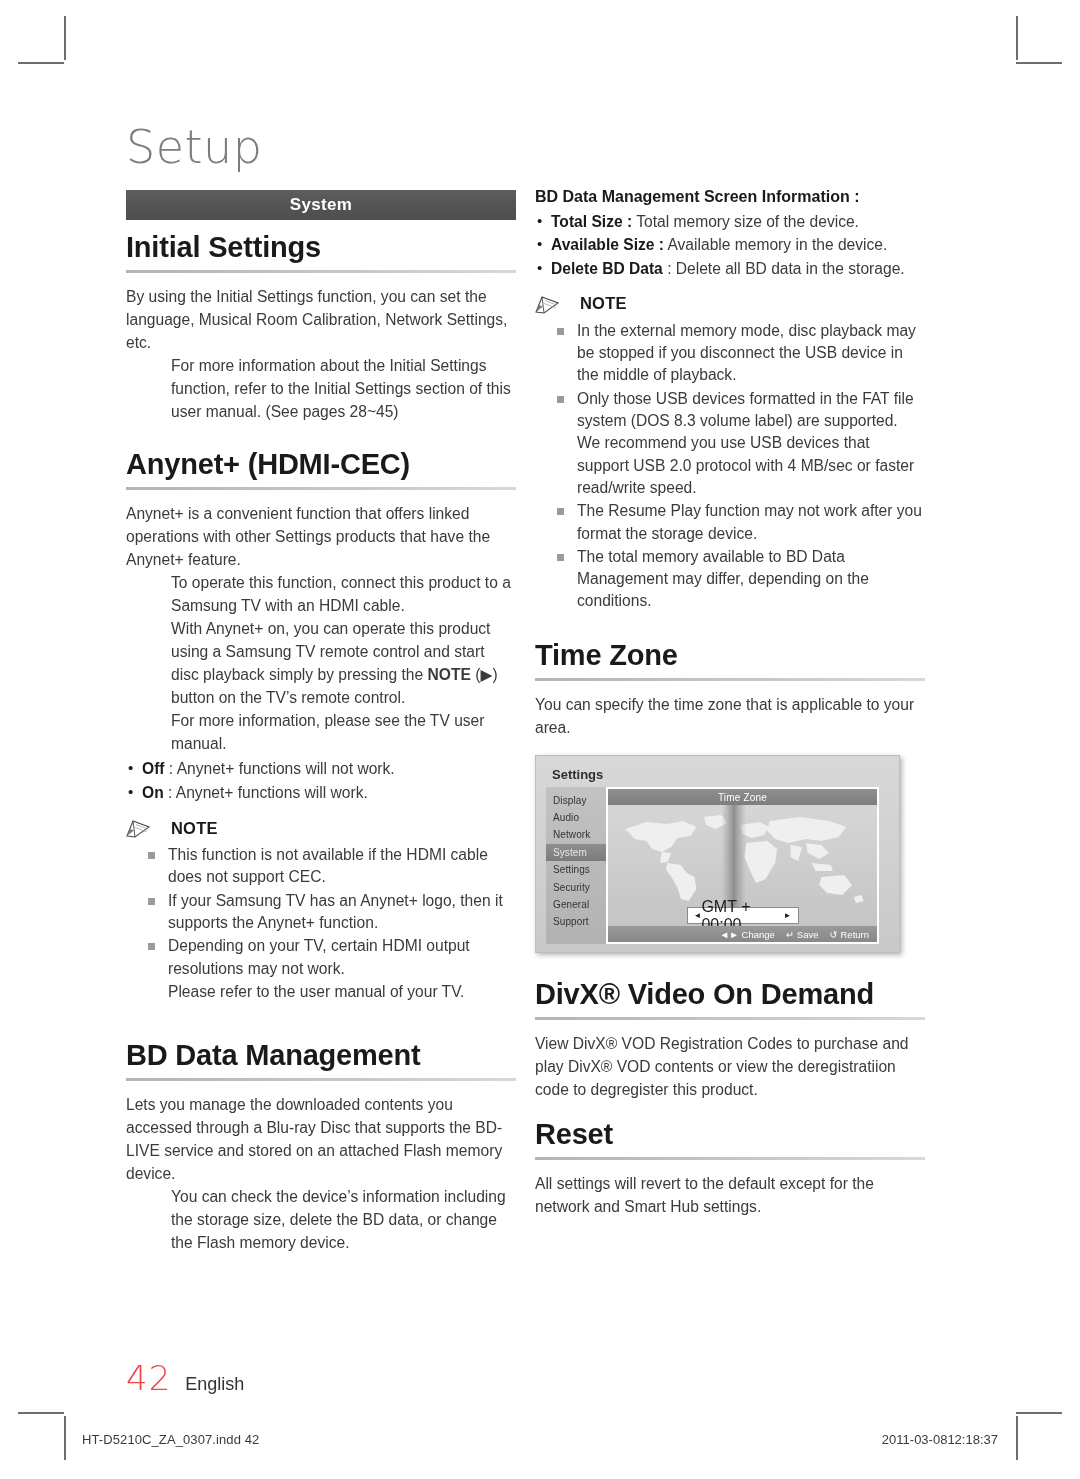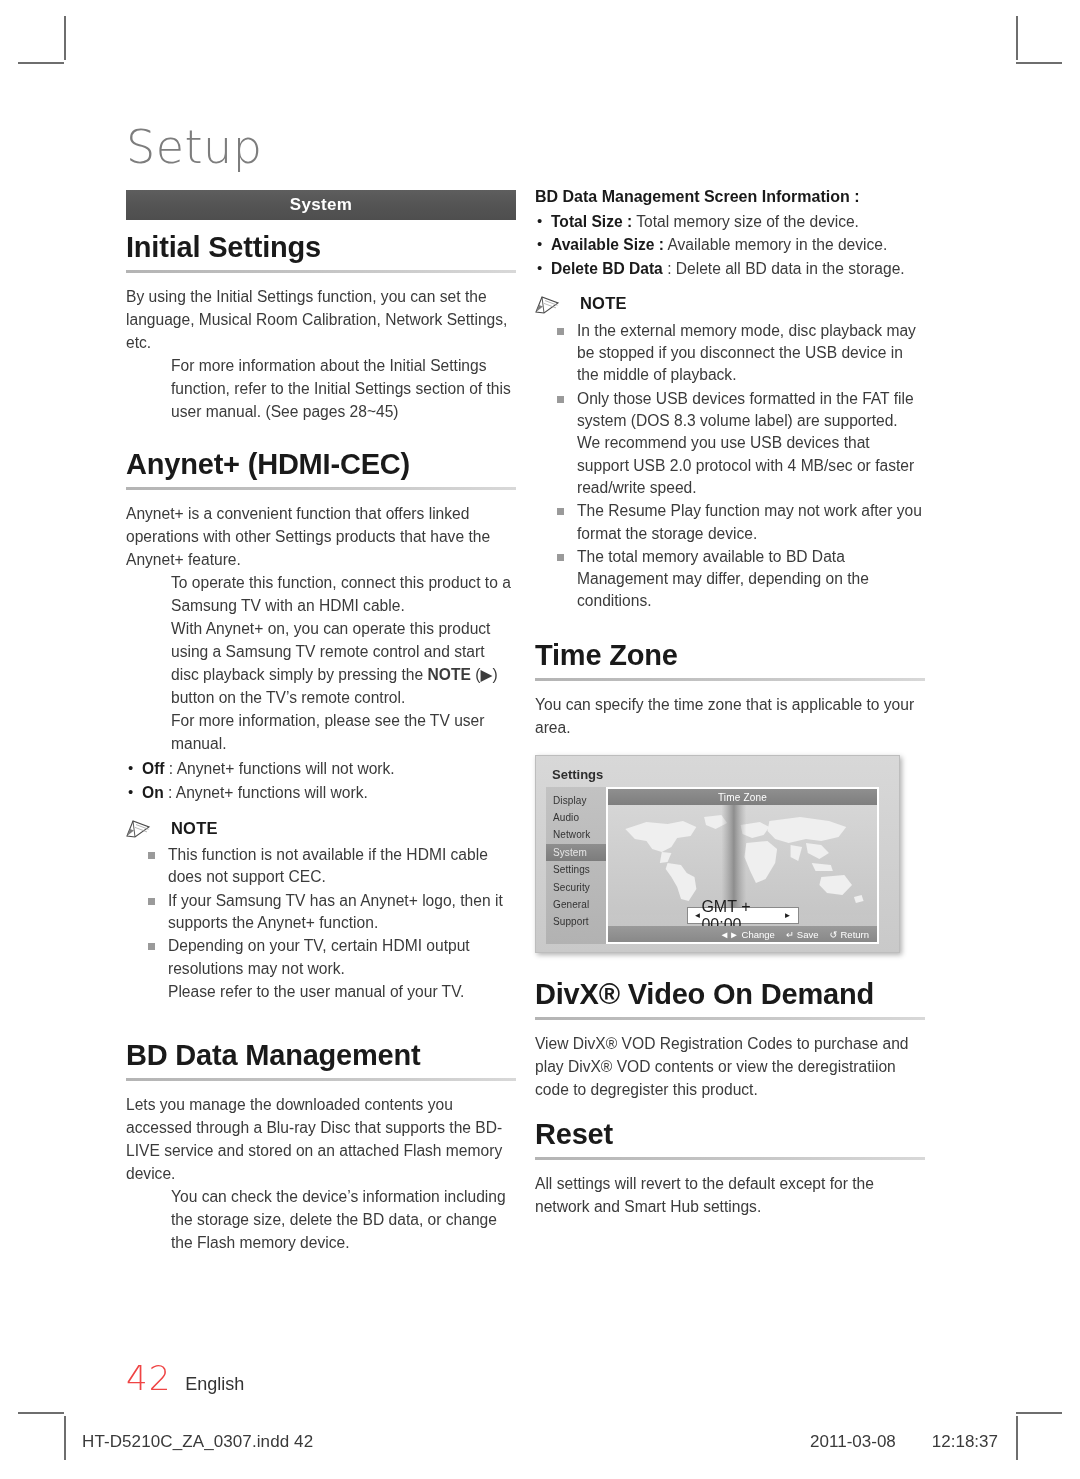--- a/index.html
+++ b/index.html
@@ -176,23 +176,23 @@
   .page-num {
     position: absolute; left: 126px; top: 1358px;
     display: flex; align-items: baseline; gap: 14px;
   }
   .page-num .num { font-size: 34px; font-weight: 300; color: #ef4444; letter-spacing: 1px; font-family:"DejaVu Sans",sans-serif;}
   .page-num .lang { font-size: 18px; color: #333333; }
 
   .imprint {
     position: absolute; left: 82px; right: 82px; top: 1432px;
     display: flex; justify-content: space-between;
-    font-size: 17px; color: #3a3a3a; align-items: center;
-  }
-  .imprint .right { display:flex; gap: 36px; }
+    font-size: 13px; color: #3a3a3a; align-items: center;
+  }
+  .imprint .right { display:flex; }
   .imprint .left { letter-spacing: 0.1px; }
 </style>
 </head>
 <body>
 
 <div class="page">
 
   <div class="crop v cm-tl-v"></div>
   <div class="crop h cm-tl-h"></div>
   <div class="crop v cm-tr-v"></div>

